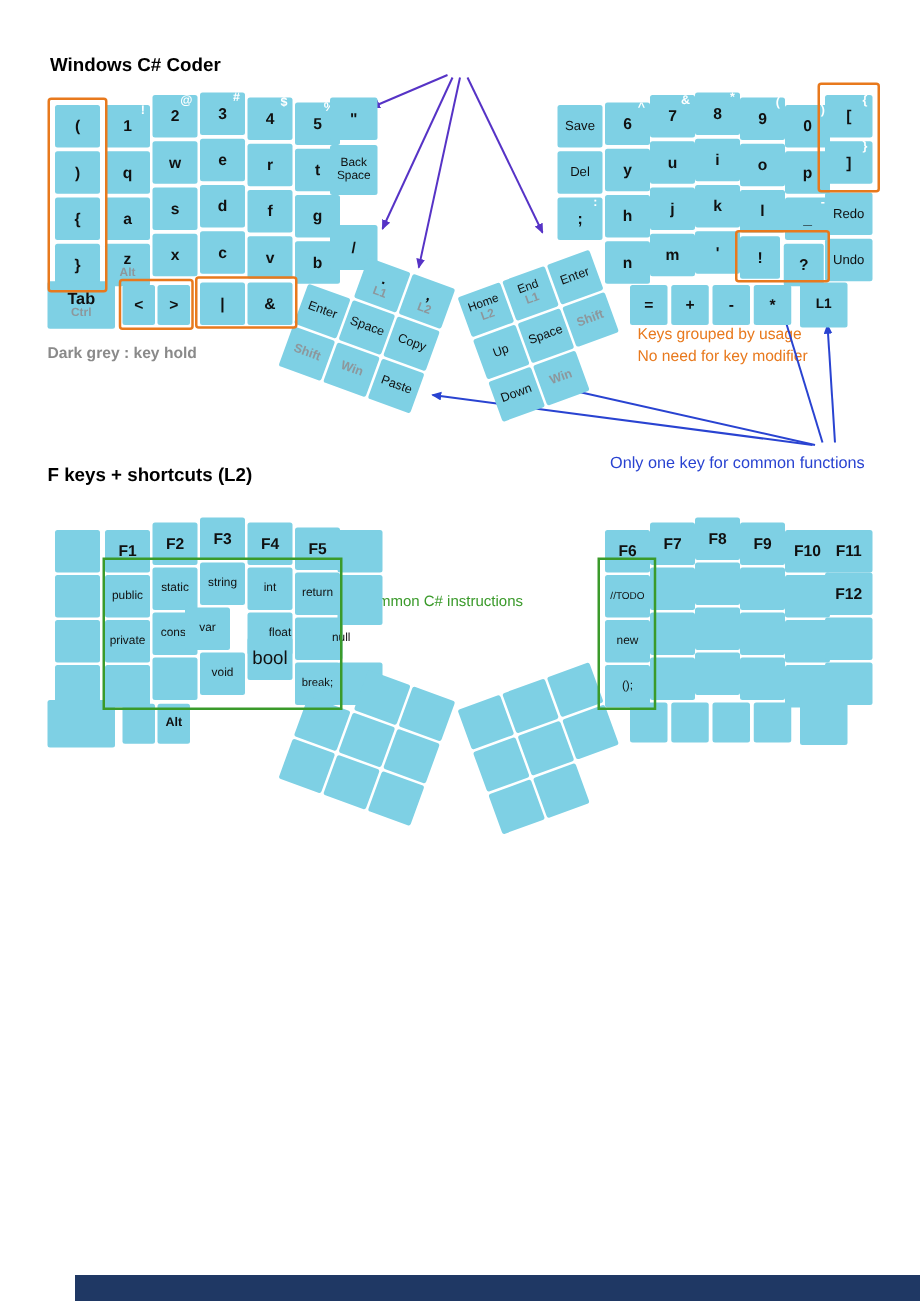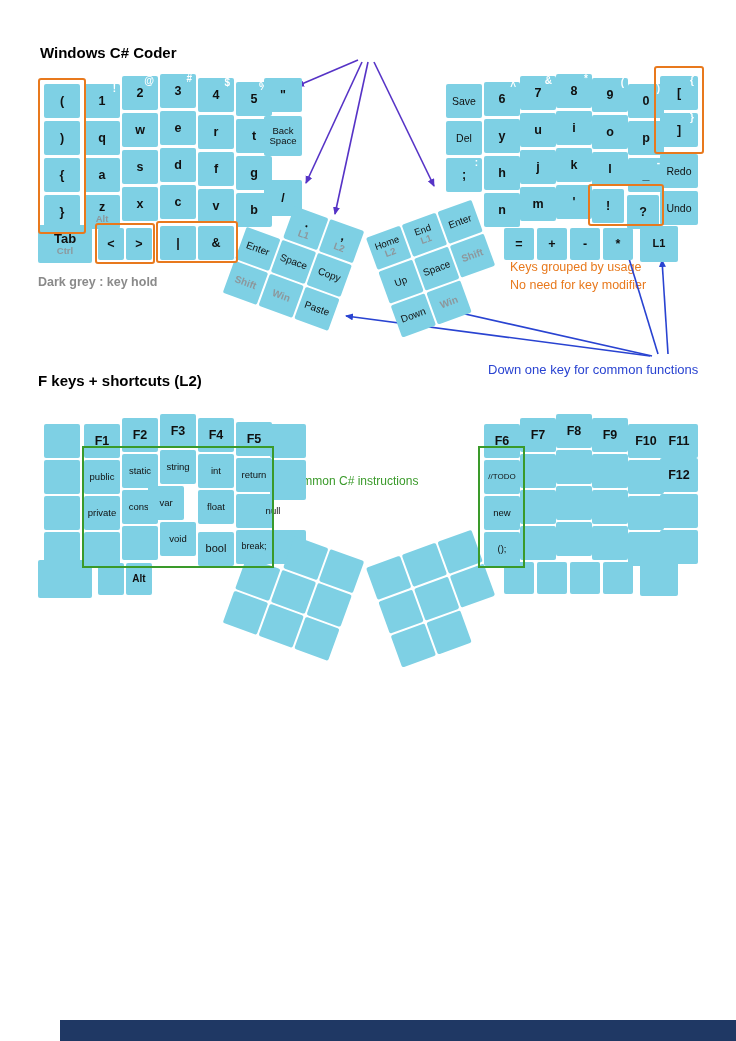--- a/index.html
+++ b/index.html
@@ -37,21 +37,21 @@
   #footer-bar { position:absolute; left:60px; top:1020px; width:676px; height:21px; background:var(--navy,#1f3864); }
 </style>
 </head>
 <body>
 
 <div id="stage" style="--key-color: #7ed0e4; --orange: #e8791d; --green: #3a9a2a; --purple: #5633c6; --blue: #2943d1; --navy: #1f3864;">
   <div class="ann t-main">Windows C# Coder</div>
   <div class="ann a-hold">Dark grey : key hold</div>
   <div class="ann a-grp1">Keys grouped by usage</div>
   <div class="ann a-grp2">No need for key modifier</div>
-  <div class="ann a-one">Down one key for common functions</div>
+  <div class="ann a-one">Only one key for common functions</div>
   <div class="ann t-l2">F keys + shortcuts (L2)</div>
   <div class="ann a-cs">Common C# instructions</div>
 
   <svg id="arrows" viewBox="0 0 736 1041" xmlns="http://www.w3.org/2000/svg">
       <defs>
         <marker id="ah-purple" markerWidth="9" markerHeight="8" refX="7" refY="3.5" orient="auto" markerUnits="userSpaceOnUse">
           <path d="M0,0 L8,3.5 L0,7 z" fill="#5633c6"></path>
         </marker>
         <marker id="ah-blue" markerWidth="9" markerHeight="8" refX="7" refY="3.5" orient="auto" markerUnits="userSpaceOnUse">
           <path d="M0,0 L8,3.5 L0,7 z" fill="#2943d1"></path>
@@ -326,36 +326,36 @@
     </div>
     <div class="key" style="left: 84px; top: 496px; font-size: 9.5px;">
       <span class="klabel">private</span>
     </div>
     <div class="key" style="left: 122px; top: 490px; font-size: 9.5px;">
       <span class="klabel">const</span>
     </div>
     <div class="key" style="left: 148px; top: 486px; font-size: 9.5px;">
       <span class="klabel">var</span>
     </div>
-    <div class="key" style="left: 198px; top: 490px; font-size: 9.5px;">
+    <div class="key" style="left: 198px; top: 490px; font-size: 9.5px; align-items: flex-end;">
       <span class="klabel">float</span>
     </div>
     <div class="key" style="left: 236px; top: 494px; font-size: 9.5px; padding-left: 37px;">
       <span class="klabel">null</span>
     </div>
     <div class="key" style="left: 84px; top: 532px;">
       <span class="klabel"></span>
     </div>
     <div class="key" style="left: 122px; top: 526px;">
       <span class="klabel"></span>
     </div>
     <div class="key" style="left: 160px; top: 522px; font-size: 9.5px;">
       <span class="klabel">void</span>
     </div>
-    <div class="key" style="left: 198px; top: 532px; font-size: 11px;">
+    <div class="key" style="left: 198px; top: 510px; font-size: 15px;">
       <span class="klabel">bool</span>
     </div>
     <div class="key" style="left: 236px; top: 530px; font-size: 9px;">
       <span class="klabel">break;</span>
     </div>
     <div class="key" style="left: 270px; top: 530px;">
       <span class="klabel"></span>
     </div>
     <div class="key" style="left: 38px; top: 560px; width: 54px; height: 38px;">
       <span class="klabel"></span>

